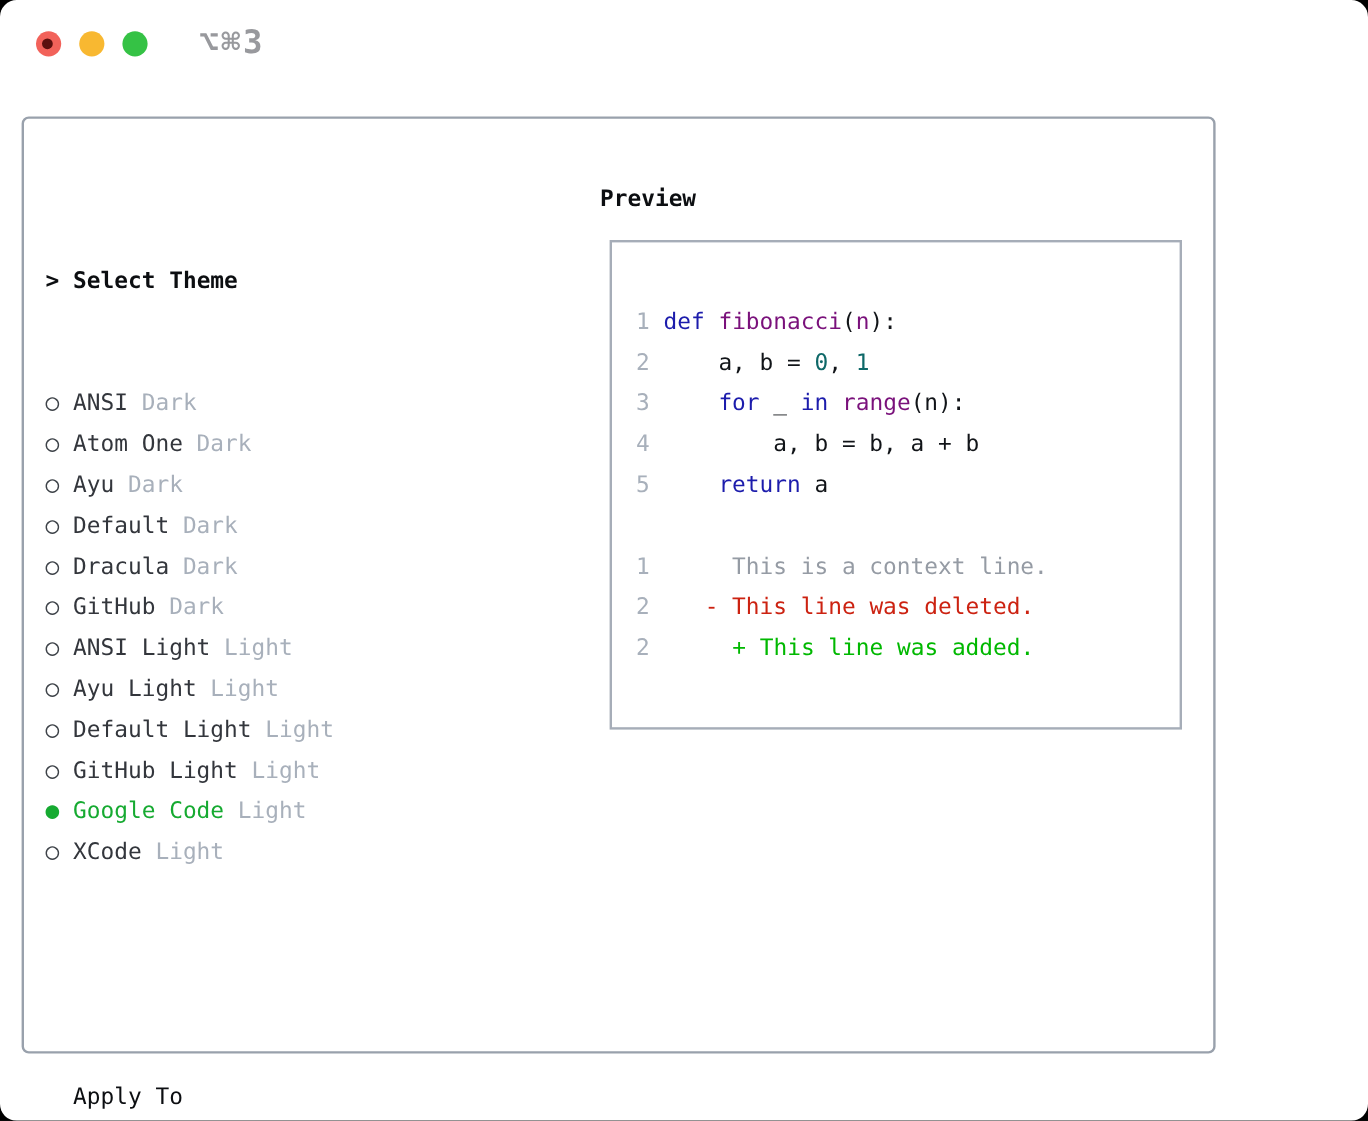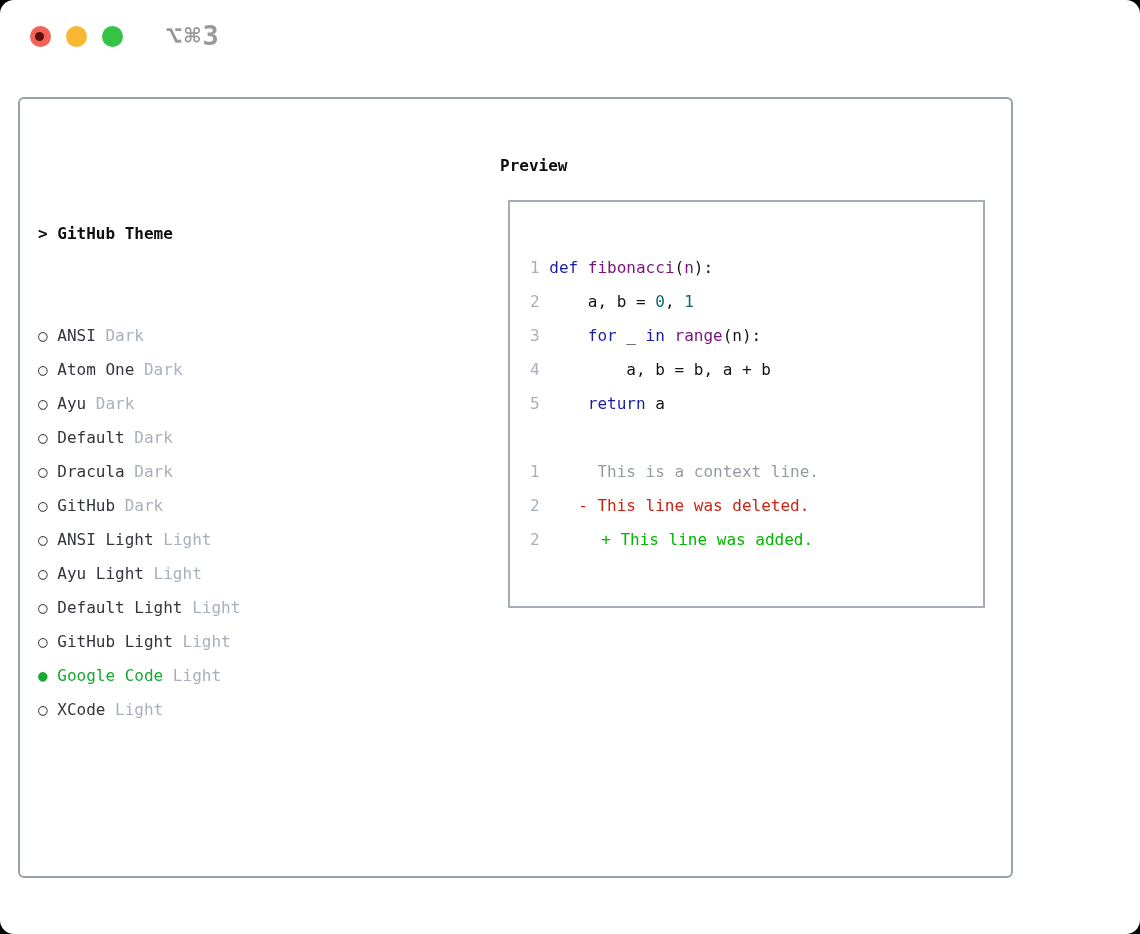--- a/index.html
+++ b/index.html
@@ -19,21 +19,21 @@
   .light-zoom{left:102px;background:var(--light-green);}
   .titletext{
     position:absolute;left:166px;top:20px;font-size:27px;font-weight:bold;
     color:var(--title-gray);letter-spacing:2px;white-space:pre;
   }
   
   .panel{
     position:absolute;left:18px;top:97px;width:995px;height:781px;
     border:2px solid var(--panel-border);border-radius:6px;box-sizing:border-box;
   }
-  .mono{font-size:16px;line-height:34px;white-space:pre;color:var(--ink);}
+  .mono{font-size:19px;line-height:34px;white-space:pre;color:var(--ink);}
   .left-col{position:absolute;left:18px;top:50px;}
   .line{min-height:34px;}
   .hdr{font-weight:bold;color:var(--ink-strong);}
   .mk{color:var(--circle);}
   .mk.sel, .nm.sel{color:var(--green);}
   .vr{color:var(--muted);}
   .apply-label{color:var(--ink-strong);}
   
   .preview-label{position:absolute;left:480px;top:50px;font-weight:bold;color:var(--ink-strong);}
   .codebox{
@@ -57,23 +57,24 @@
 <div class="window">
 
   <span class="light light-close"></span>
   <span class="light light-min"></span>
   <span class="light light-zoom"></span>
   <div class="titletext">⌥⌘3</div>
 
   <div class="panel">
 
     <div class="left-col mono">
-      <div class="line hdr"><span class="hdr">&gt;</span><span> </span><span class="hdr">GitHub Theme</span></div>
+      <div class="line hdr"><span class="hdr">&gt;</span><span> </span><span class="hdr">Select Theme</span></div>
       <div><div class="line"><span class="mk">○</span><span class="nm"> ANSI</span><span class="vr"> Dark</span></div><div class="line"><span class="mk">○</span><span class="nm"> Atom One</span><span class="vr"> Dark</span></div><div class="line"><span class="mk">○</span><span class="nm"> Ayu</span><span class="vr"> Dark</span></div><div class="line"><span class="mk">○</span><span class="nm"> Default</span><span class="vr"> Dark</span></div><div class="line"><span class="mk">○</span><span class="nm"> Dracula</span><span class="vr"> Dark</span></div><div class="line"><span class="mk">○</span><span class="nm"> GitHub</span><span class="vr"> Dark</span></div><div class="line"><span class="mk">○</span><span class="nm"> ANSI Light</span><span class="vr"> Light</span></div><div class="line"><span class="mk">○</span><span class="nm"> Ayu Light</span><span class="vr"> Light</span></div><div class="line"><span class="mk">○</span><span class="nm"> Default Light</span><span class="vr"> Light</span></div><div class="line"><span class="mk">○</span><span class="nm"> GitHub Light</span><span class="vr"> Light</span></div><div class="line"><span class="mk sel">●</span><span class="nm sel"> Google Code</span><span class="vr"> Light</span></div><div class="line"><span class="mk">○</span><span class="nm"> XCode</span><span class="vr"> Light</span></div></div>
       <div class="line"></div>
+      <div class="line apply-label"><span>  </span><span>Apply To</span></div>
       
       
       
       
     </div>
 
     <div class="preview-label mono">Preview</div>
 
     <div class="codebox">
       <div class="code mono"><div class="line"><span class="num">1 </span><span class="tok-kw">def</span><span class="tok-pln"> </span><span class="tok-fn">fibonacci</span><span class="tok-pln">(</span><span class="tok-fn">n</span><span class="tok-pln">):</span></div><div class="line"><span class="num">2 </span><span class="tok-pln">    a, b = </span><span class="tok-lit">0</span><span class="tok-pln">, </span><span class="tok-lit">1</span></div><div class="line"><span class="num">3 </span><span class="tok-pln">    </span><span class="tok-kw">for</span><span class="tok-pln"> _ </span><span class="tok-kw">in</span><span class="tok-pln"> </span><span class="tok-fn">range</span><span class="tok-pln">(n):</span></div><div class="line"><span class="num">4 </span><span class="tok-pln">        a, b = b, a + b</span></div><div class="line"><span class="num">5 </span><span class="tok-pln">    </span><span class="tok-kw">return</span><span class="tok-pln"> a</span></div><div class="line"><span class="num"></span></div><div class="line"><span class="num">1 </span><span class="tok-ctx">     This is a context line.</span></div><div class="line"><span class="num">2 </span><span class="tok-pln">   </span><span class="tok-del">- This line was deleted.</span></div><div class="line"><span class="num">2 </span><span class="tok-pln">   </span><span class="tok-add">+ This line was added.</span></div></div>

